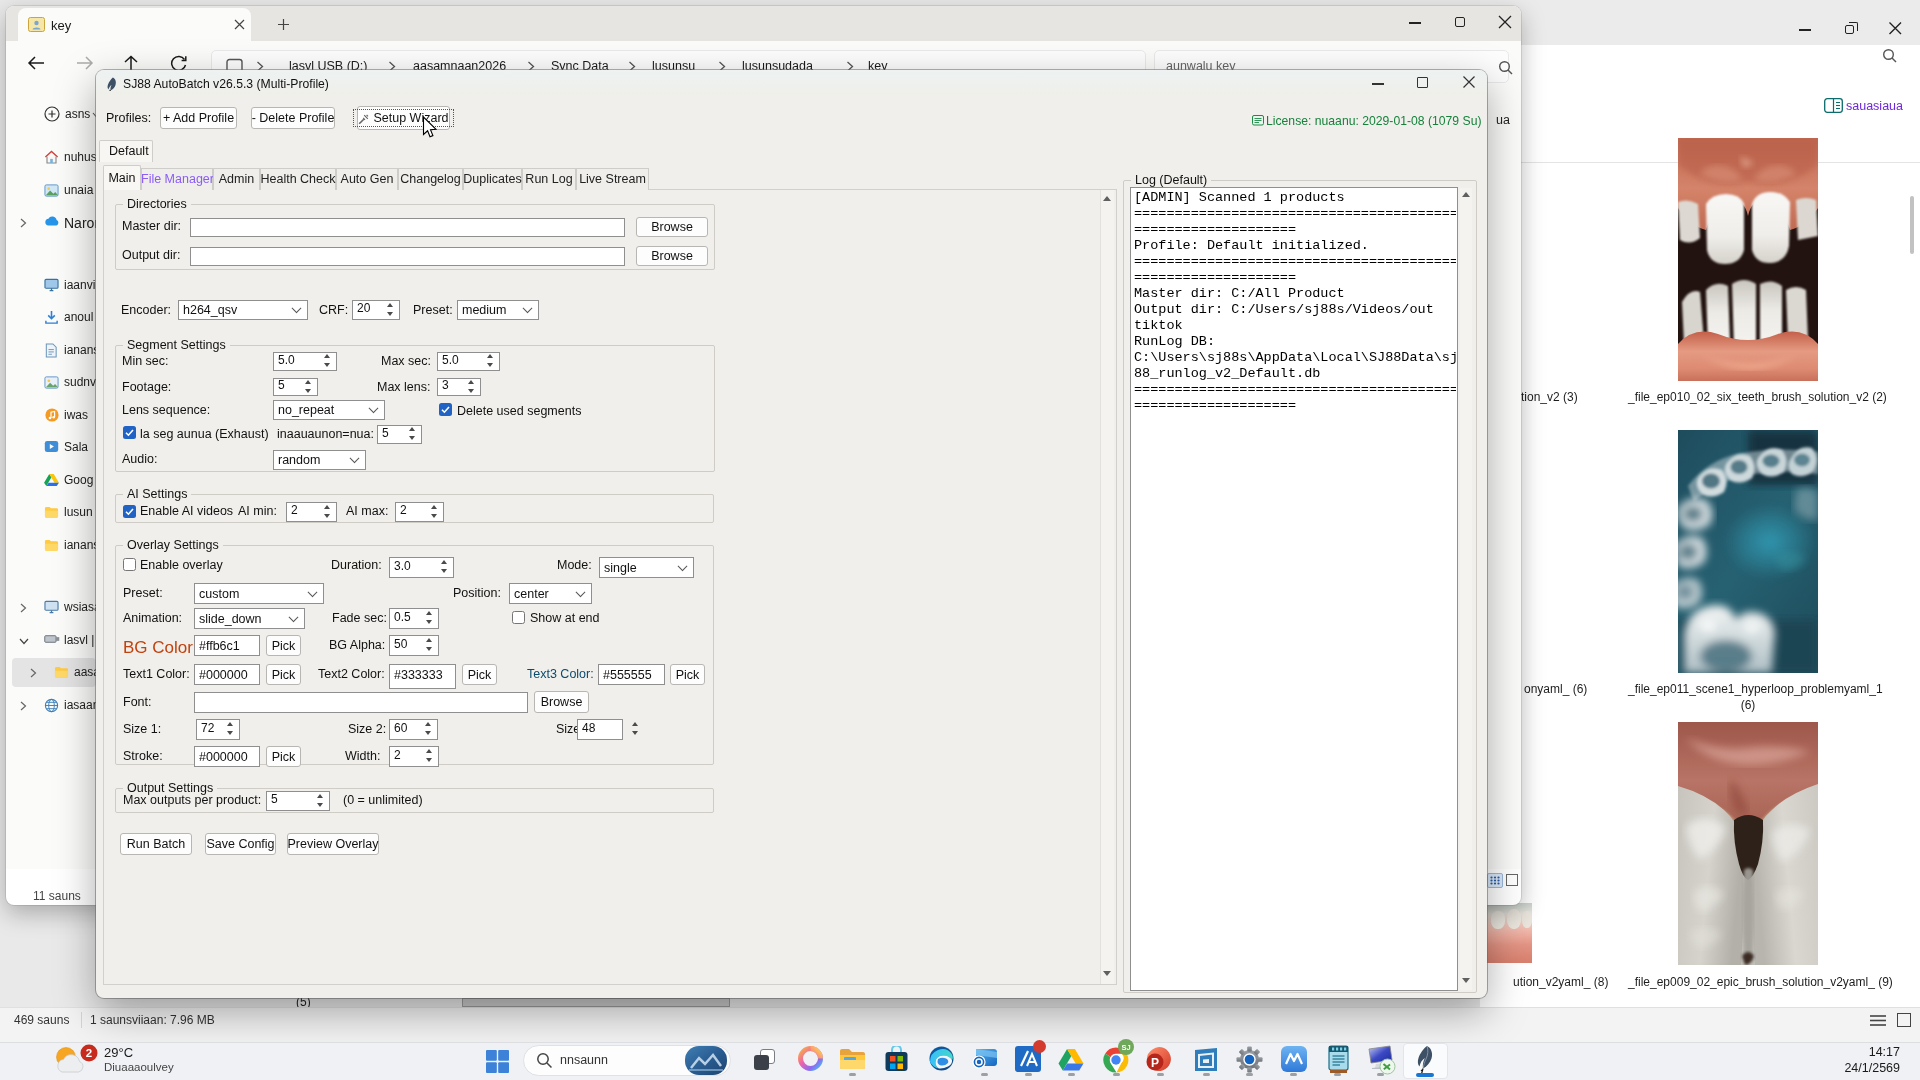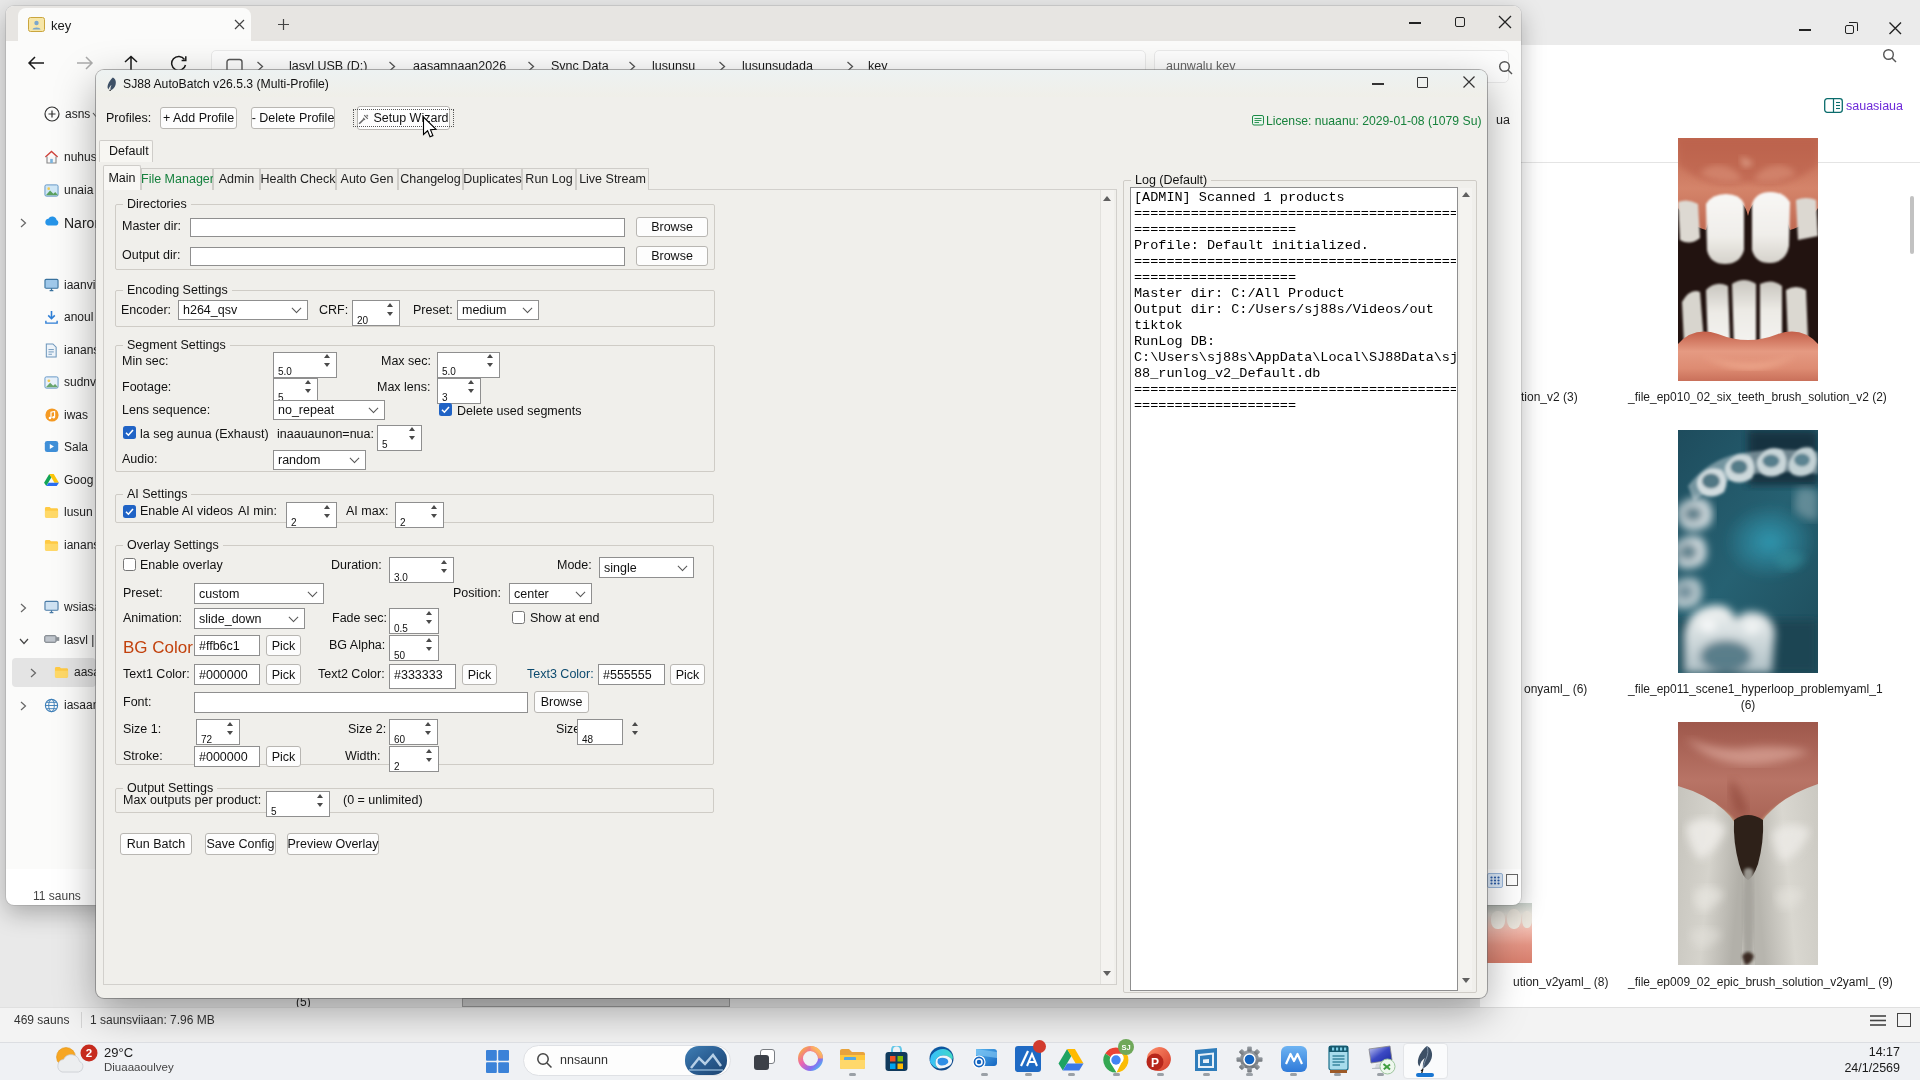--- a/index.html
+++ b/index.html
@@ -8,21 +8,21 @@
 .ab{position:absolute}
 .t{position:absolute;white-space:nowrap}
 
 .grp{position:absolute;border:1px solid #cfccc6;border-radius:2px}
 .grp>span{position:absolute;top:-8px;left:7px;background:#f0efeb;padding:0 4px;font-size:12.5px;color:#111}
 .lbl{position:absolute;font-size:12.5px;color:#111;white-space:nowrap}
 .ent{position:absolute;background:#fff;border:1px solid #8f8f8f;font-size:12.5px;color:#111;padding:2px 4px;white-space:nowrap;overflow:hidden}
 .btn{position:absolute;background:#fdfdfd;border:1px solid #b8b6b2;border-radius:3px;font-size:12.5px;color:#111;display:flex;align-items:center;justify-content:center;white-space:nowrap}
 .cmb{position:absolute;background:#fff;border:1px solid #8f8f8f;font-size:12.5px;color:#111;padding:2px 4px;white-space:nowrap}
 .cmb:after{content:"";position:absolute;right:7px;top:45%;width:6px;height:6px;border-right:1.4px solid #555;border-bottom:1.4px solid #555;transform:translateY(-60%) rotate(45deg)}
-.spn{position:absolute;background:#fff;border:1px solid #8f8f8f;font-size:10px;color:#111;padding:12px 4px}
+.spn{position:absolute;background:#fff;border:1px solid #8f8f8f;font-size:12px;color:#111;padding:0 4px}
 .arr{position:absolute;width:0;height:0;border-left:3.5px solid transparent;border-right:3.5px solid transparent}
 .up{border-bottom:4.5px solid #4a4a4a}
 .dn{border-top:4.5px solid #4a4a4a}
 .ckb{position:absolute;width:13px;height:13px;border:1px solid #767676;border-radius:2.5px;background:#fff}
 .ckc{position:absolute;width:13px;height:13px;border-radius:2.5px;background:#2063c5}
 .ckc svg{position:absolute;left:1px;top:1px}
 
 .sba{position:absolute;width:0;height:0;border-left:4px solid transparent;border-right:4px solid transparent}
 </style>
 </head>
@@ -331,21 +331,21 @@
       <rect x="0.5" y="1.5" width="11" height="9.5" rx="1.5" fill="#e8f5ec" stroke="#1d8a46" stroke-width="1"></rect>
       <path d="M2.5 4.5 H9.5 M2.5 6.5 H9.5 M2.5 8.5 H7" stroke="#1d8a46" stroke-width="0.9"></path>
     </svg>
 <div class="lbl" style="left:1170px;top:44px;font-size:12.2px;color:#17823c">License: nuaanu: 2029-01-08 (1079 Su)</div>
 <div class="ab" style="left:3px;top:70px;width:54px;height:22px;background:#f7f6f2;border:1px solid #cfcdc9;border-bottom:none;border-radius:2px 2px 0 0"></div>
 <div class="lbl" style="left:13px;top:74px;font-size:12.5px;color:#111">Default</div>
 <div class="ab" style="left:7px;top:119px;width:1014px;height:796px;border:1px solid #d2d0cc;background:#f0efeb"></div>
 <div class="ab" style="left:7px;top:95px;width:38px;height:25px;background:#f8f7f4;border:1px solid #cfcdc9;border-bottom:none;border-radius:2px 2px 0 0"></div>
 <div class="t" style="left:7px;top:101px;width:38px;text-align:center;font-size:12.5px;color:#111">Main</div>
 <div class="ab" style="left:45px;top:98px;width:72px;height:22px;background:#efeeea;border:1px solid #cfcdc9;border-bottom:none"></div>
-<div class="t" style="left:45px;top:102px;width:72px;text-align:center;font-size:12.5px;color:#15803d">File Manager</div>
+<div class="t" style="left:45px;top:102px;width:72px;text-align:center;font-size:12.5px;color:#8b5cf6">File Manager</div>
 <div class="ab" style="left:117px;top:98px;width:47px;height:22px;background:#efeeea;border:1px solid #cfcdc9;border-bottom:none"></div>
 <div class="t" style="left:117px;top:102px;width:47px;text-align:center;font-size:12.5px;color:#222">Admin</div>
 <div class="ab" style="left:164px;top:98px;width:76px;height:22px;background:#efeeea;border:1px solid #cfcdc9;border-bottom:none"></div>
 <div class="t" style="left:164px;top:102px;width:76px;text-align:center;font-size:12.5px;color:#222">Health Check</div>
 <div class="ab" style="left:240px;top:98px;width:62px;height:22px;background:#efeeea;border:1px solid #cfcdc9;border-bottom:none"></div>
 <div class="t" style="left:240px;top:102px;width:62px;text-align:center;font-size:12.5px;color:#222">Auto Gen</div>
 <div class="ab" style="left:302px;top:98px;width:65px;height:22px;background:#efeeea;border:1px solid #cfcdc9;border-bottom:none"></div>
 <div class="t" style="left:302px;top:102px;width:65px;text-align:center;font-size:12.5px;color:#222">Changelog</div>
 <div class="ab" style="left:367px;top:98px;width:59px;height:22px;background:#efeeea;border:1px solid #cfcdc9;border-bottom:none"></div>
 <div class="t" style="left:367px;top:102px;width:59px;text-align:center;font-size:12.5px;color:#222">Duplicates</div>
@@ -358,23 +358,20 @@
 <div class="sba" style="left:1007px;top:901px;border-top:5px solid #606060"></div>
 <div class="grp" style="left:19px;top:134px;width:600px;height:66px">
       <span>Directories</span>
     </div>
 <div class="lbl" style="left:26px;top:149px;font-size:12.5px;color:#111">Master dir:</div>
 <div class="ent" style="left:94px;top:148px;width:435px;height:19px;line-height:14px"></div>
 <div class="btn" style="left:540px;top:147px;width:72px;height:20px">Browse</div>
 <div class="lbl" style="left:26px;top:178px;font-size:12.5px;color:#111">Output dir:</div>
 <div class="ent" style="left:94px;top:177px;width:435px;height:19px;line-height:14px"></div>
 <div class="btn" style="left:540px;top:176px;width:72px;height:20px">Browse</div>
-<div class="grp" style="left:19px;top:220px;width:600px;height:37px">
-      <span>Encoding Settings</span>
-    </div>
 <div class="lbl" style="left:25px;top:233px;font-size:12.5px;color:#111">Encoder:</div>
 <div class="cmb" style="left:82px;top:230px;width:130px;height:20px;line-height:15px">h264_qsv</div>
 <div class="lbl" style="left:223px;top:233px;font-size:12.5px;color:#111">CRF:</div>
 <div class="spn" style="left:256px;top:230px;width:48px;height:20px;line-height:15px">20</div>
     <div class="arr up" style="left:291px;top:233px"></div>
     <div class="arr dn" style="left:291px;top:242px"></div>
 <div class="lbl" style="left:317px;top:233px;font-size:12.5px;color:#111">Preset:</div>
 <div class="cmb" style="left:361px;top:230px;width:82px;height:20px;line-height:15px">medium</div>
 <div class="grp" style="left:19px;top:275px;width:600px;height:127px">
       <span>Segment Settings</span>

